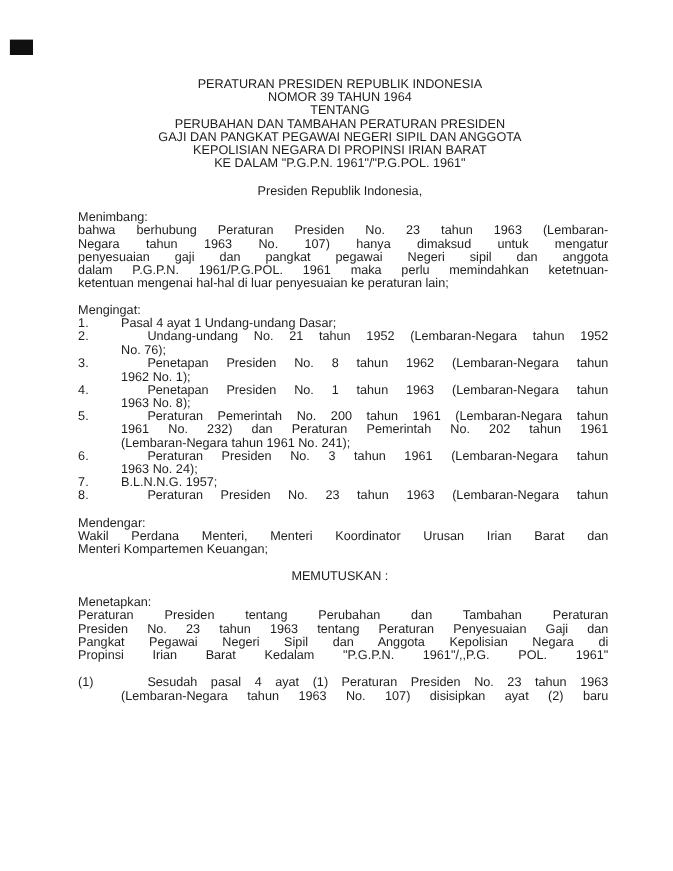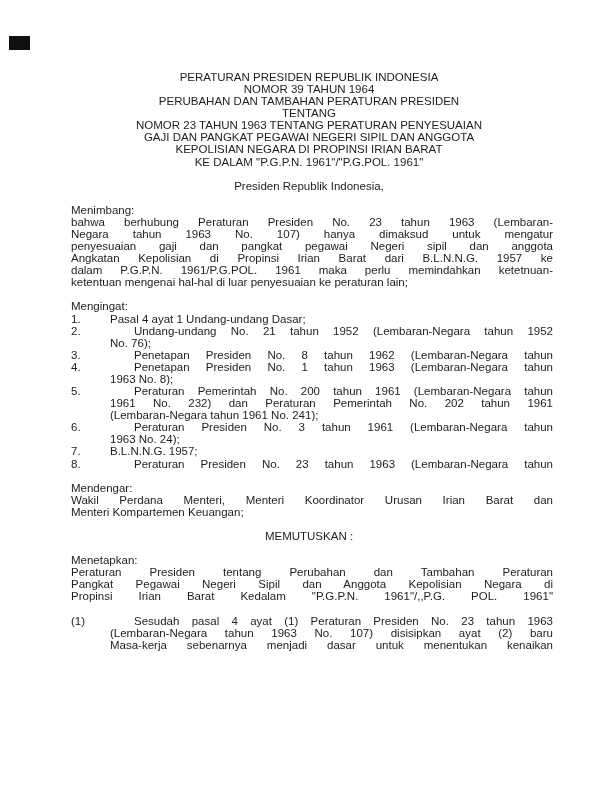--- a/index.html
+++ b/index.html
@@ -59,54 +59,53 @@
 </style>
 </head>
 <body>
 
 <div class="page">
   <div class="corner-mark"></div>
   <div class="doc">
     <div class="sec">
         <div class="ln c">PERATURAN PRESIDEN REPUBLIK INDONESIA</div>
         <div class="ln c">NOMOR 39 TAHUN 1964</div>
+        <div class="ln c">TENTANG</div>
         <div class="ln c">PERUBAHAN DAN TAMBAHAN PERATURAN PRESIDEN</div>
-        <div class="ln c">TENTANG</div>
-        <div class="ln c">NOMOR 23 TAHUN 1963 TENTANG PERATURAN PENYESUAIAN</div>
         <div class="ln c">GAJI DAN PANGKAT PEGAWAI NEGERI SIPIL DAN ANGGOTA</div>
         <div class="ln c">KEPOLISIAN NEGARA DI PROPINSI IRIAN BARAT</div>
         <div class="ln c">KE DALAM "P.G.P.N. 1961"/"P.G.POL. 1961"</div>
       </div>
     <div class="sec">
         <div class="ln c">Presiden Republik Indonesia,</div>
       </div>
     <div class="sec">
         <div class="ln l">Menimbang:</div>
         <div class="ln j">bahwa berhubung Peraturan Presiden No. 23 tahun 1963 (Lembaran-</div>
         <div class="ln j">Negara tahun 1963 No. 107) hanya dimaksud untuk mengatur</div>
         <div class="ln j">penyesuaian gaji dan pangkat pegawai Negeri sipil dan anggota</div>
-        <div class="ln j">Angkatan Kepolisian di Propinsi Irian Barat dari B.L.N.N.G. 1957 ke</div>
         <div class="ln j">dalam P.G.P.N. 1961/P.G.POL. 1961 maka perlu memindahkan ketetnuan-</div>
         <div class="ln l">ketentuan mengenai hal-hal di luar penyesuaian ke peraturan lain;</div>
       </div>
     <div class="sec">
         <div class="ln l">Mengingat:</div>
         <div class="ln l has-mk">
           <span class="mk">1.</span>
           <span class="tx">Pasal 4 ayat 1 Undang-undang Dasar;</span>
         </div>
         <div class="ln j has-mk">
           <span class="mk">2.</span>
           <span class="tx">Undang-undang No. 21 tahun 1952 (Lembaran-Negara tahun 1952</span>
         </div>
         <div class="ln l ind">No. 76);</div>
         <div class="ln j has-mk">
           <span class="mk">3.</span>
           <span class="tx">Penetapan Presiden No. 8 tahun 1962 (Lembaran-Negara tahun</span>
         </div>
+        <div class="ln l ind">1962 No. 1);</div>
         <div class="ln j has-mk">
           <span class="mk">4.</span>
           <span class="tx">Penetapan Presiden No. 1 tahun 1963 (Lembaran-Negara tahun</span>
         </div>
         <div class="ln l ind">1963 No. 8);</div>
         <div class="ln j has-mk">
           <span class="mk">5.</span>
           <span class="tx">Peraturan Pemerintah No. 200 tahun 1961 (Lembaran-Negara tahun</span>
         </div>
         <div class="ln j ind">1961 No. 232) dan Peraturan Pemerintah No. 202 tahun 1961</div>
@@ -129,25 +128,25 @@
         <div class="ln l">Mendengar:</div>
         <div class="ln j">Wakil Perdana Menteri, Menteri Koordinator Urusan Irian Barat dan</div>
         <div class="ln l">Menteri Kompartemen Keuangan;</div>
       </div>
     <div class="sec">
         <div class="ln c">MEMUTUSKAN :</div>
       </div>
     <div class="sec">
         <div class="ln l">Menetapkan:</div>
         <div class="ln j">Peraturan Presiden tentang Perubahan dan Tambahan Peraturan</div>
+        <div class="ln j">Presiden No. 23 tahun 1963 tentang Peraturan Penyesuaian Gaji dan</div>
         <div class="ln j">Pangkat Pegawai Negeri Sipil dan Anggota Kepolisian Negara di</div>
         <div class="ln j">Propinsi Irian Barat Kedalam "P.G.P.N. 1961"/,,P.G. POL. 1961"</div>
       </div>
     <div class="sec">
         <div class="ln j has-mk">
           <span class="mk">(1)</span>
           <span class="tx">Sesudah pasal 4 ayat (1) Peraturan Presiden No. 23 tahun 1963</span>
         </div>
         <div class="ln j ind">(Lembaran-Negara tahun 1963 No. 107) disisipkan ayat (2) baru</div>
-        <div class="ln j ind">Masa-kerja sebenarnya menjadi dasar untuk menentukan kenaikan</div>
       </div>
   </div>
 </div>
 
 </body></html>

